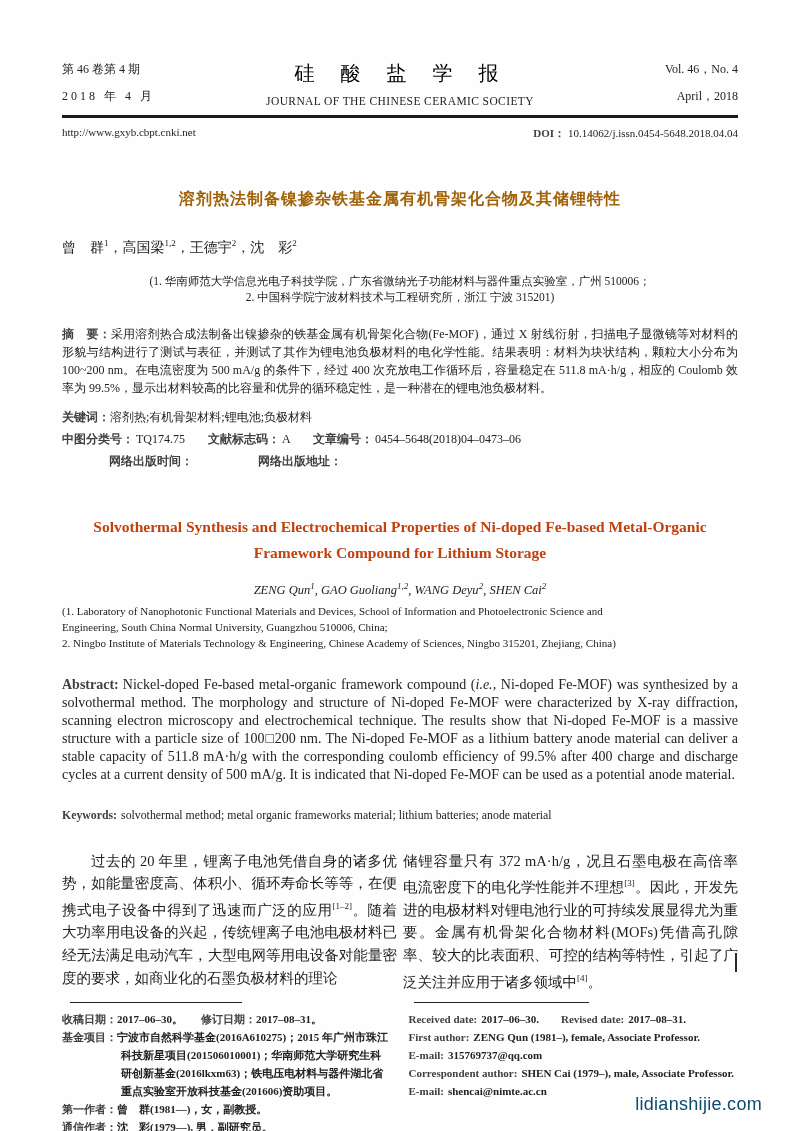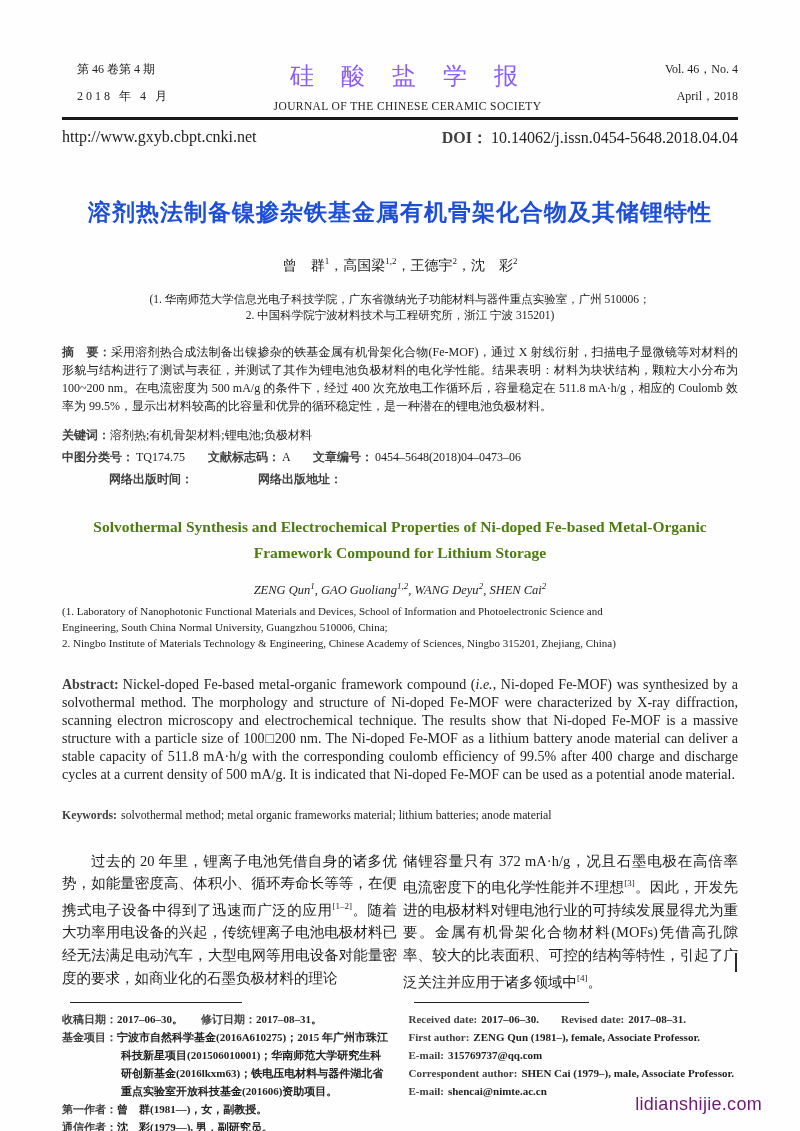--- a/index.html
+++ b/index.html
@@ -5,47 +5,47 @@
   html,body{margin:0;padding:0;background:#e9e9e9;}
   .page{
     width:800px;height:1131px;position:relative;margin:0 auto;
     background:#fefefe;color:#222;overflow:hidden;
     font-family:"Liberation Serif","DejaVu Serif",serif;
   }
   .content{padding:56px 62px 0 62px;}
   b{color:#404040;}
 
   
-  .hdr{display:flex;align-items:flex-start;margin-left:15px;}
+  .hdr{display:flex;align-items:flex-start;}
   .hdr-left{width:150px;font-size:12px;line-height:27px;white-space:nowrap;}
   .hdr-left .spaced{letter-spacing:3px;}
   .hdr-center{flex:1;text-align:center;}
-  .jcn{font-size:24px;letter-spacing:7px;word-spacing:7px;color:#8b5cf6;padding-top:4px;}
+  .jcn{font-size:20px;letter-spacing:7px;word-spacing:7px;color:#000000;padding-top:4px;}
   .jen{font-size:11.5px;letter-spacing:.4px;margin-top:8px;}
   .hdr-right{width:150px;font-size:12px;line-height:27px;text-align:right;white-space:nowrap;}
   .rule{height:3px;background:#1a1a1a;margin-top:5px;}
-  .meta-line{display:flex;justify-content:space-between;font-size:16px;padding:8px 0 6px 0;}
+  .meta-line{display:flex;justify-content:space-between;font-size:11px;padding:8px 0 6px 0;}
   .meta-line b{margin-right:3px;}
 
   
-  .title-cn{font-size:23px;font-weight:bold;text-align:center;margin:42px 0 0 0;
-            letter-spacing:1px;color:#1d4ed8;font-family:"Liberation Sans","DejaVu Sans",sans-serif;}
-  .authors-cn{text-align:center;font-size:14px;margin-top:28px;}
+  .title-cn{font-size:16px;font-weight:bold;text-align:center;margin:42px 0 0 0;
+            letter-spacing:1px;color:#a16207;font-family:"Liberation Sans","DejaVu Sans",sans-serif;}
+  .authors-cn{font-size:14px;margin-top:28px;}
   .authors-cn sup,.authors-en sup{font-size:9px;}
   .affil-cn{text-align:center;font-size:11.5px;margin-top:16px;line-height:16px;}
   .abs-cn{font-size:12px;line-height:18px;text-align:justify;margin:20px 0 0 0;}
   .kw-cn{font-size:12px;margin:12px 0 0 0;}
   .clc-line{font-size:12px;margin:5px 0 0 0;}
   .clc-line .gap{margin-left:20px;}
   .clc-line span{margin-left:2px;}
   .online-line{font-size:12px;margin:5px 0 0 0;padding-left:47px;}
   .online-line .gap2{margin-left:62px;}
 
   
-  .title-en{font-size:15.5px;font-weight:bold;text-align:center;line-height:26px;margin:26px 0 0 0;color:#4d7c0f;}
+  .title-en{font-size:15.5px;font-weight:bold;text-align:center;line-height:26px;margin:44px 0 0 0;color:#c2410c;}
   .authors-en{text-align:center;font-size:12.5px;font-style:italic;margin-top:15px;}
   .affil-en{text-align:left;font-size:11px;line-height:16px;margin-top:5px;}
   .abs-en{font-size:14px;line-height:18px;text-align:justify;margin:25px 0 0 0;}
   .abs-en b{margin-right:4px;}
   .kw-en{font-size:11.8px;margin:24px 0 0 0;}
   .kw-en b{margin-right:4px;}
 
   
   .columns{display:flex;gap:6px;margin-top:27px;}
   .col{flex:1;min-width:0;}
@@ -165,14 +165,14 @@
         <div class="fn-line"><b>First author:</b><span>ZENG Qun (1981–), female, Associate Professor.</span></div>
         <div class="fn-line"><b>E-mail:</b><span>315769737@qq.com</span></div>
         <div class="fn-line"><b>Correspondent author:</b><span>SHEN Cai (1979–), male, Associate Professor.</span></div>
         <div class="fn-line"><b>E-mail:</b><span>shencai@nimte.ac.cn</span></div>
       </div>
     </div>
 
   </div>
 
   <div class="change-bar"></div>
-  <div class="watermark" style="color: #701a75;">lidianshijie.com</div>
+  <div class="watermark" style="color: #0c4a6e;">lidianshijie.com</div>
 </div>
 
 </body></html>

